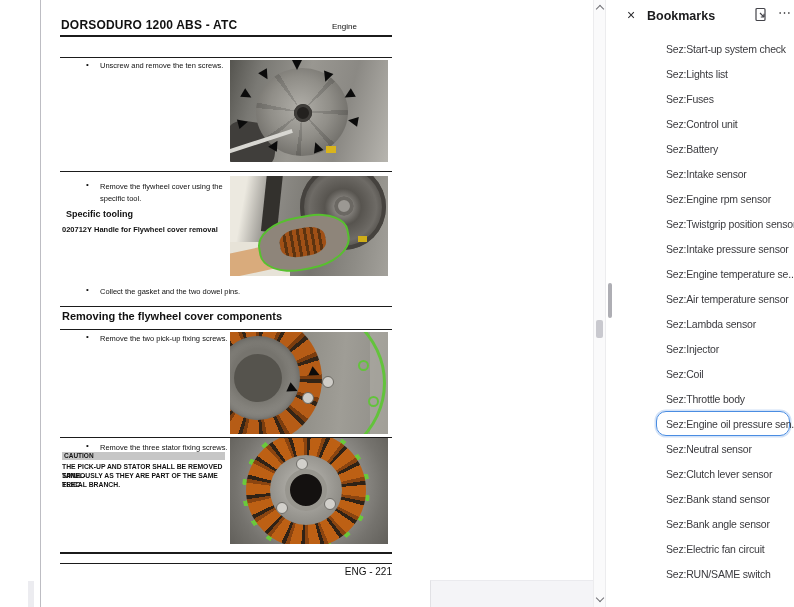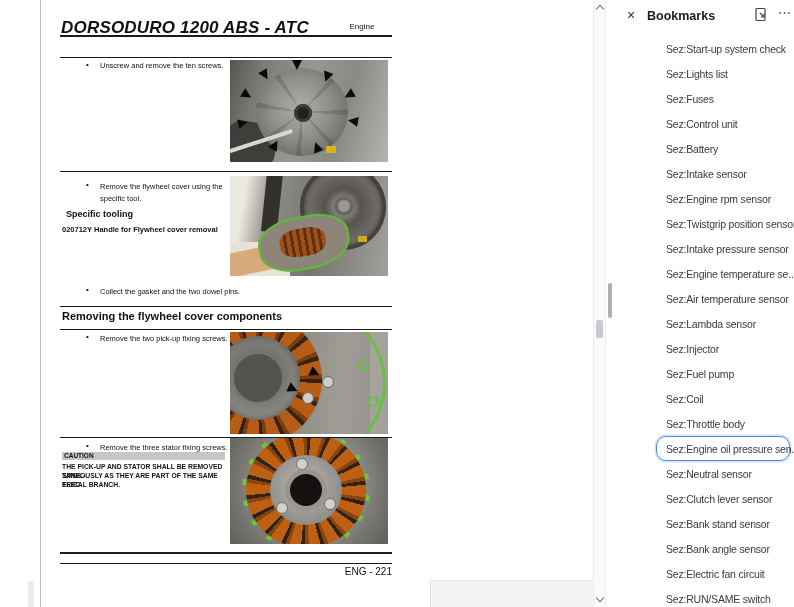--- a/index.html
+++ b/index.html
@@ -6,22 +6,22 @@
   #app{position:relative;width:794px;height:607px;overflow:hidden;
        font-family:"Liberation Sans",sans-serif;background:#ffffff;}
 
   
   .doc-area{position:absolute;left:0;top:0;width:593px;height:607px;background:#ffffff;}
   .page-edge-line{position:absolute;left:40px;top:0;width:1px;height:607px;background:#bdbdc3;}
   .gap-right{position:absolute;left:430px;top:580px;width:163px;height:27px;background:#f4f4f7;
              border-left:1px solid #e1e1e5;border-top:1px solid #eaeaee;}
   .gap-left-strip{position:absolute;left:28px;top:581px;width:6px;height:26px;background:#ececf0;}
   .rule{position:absolute;left:60px;width:332px;height:1px;background:#1b1b1b;}
-  .doc-title{position:absolute;left:61px;top:18px;font-size:17px;font-weight:bold;color:#111;letter-spacing:.2px;font-style:italic;}
-  .sec-label{position:absolute;left:332px;top:22px;width:60px;text-align:center;font-size:8px;color:#111;}
+  .doc-title{position:absolute;left:61px;top:18px;font-size:12px;font-weight:bold;color:#111;letter-spacing:.2px;}
+  .sec-label{position:absolute;left:332px;top:22px;width:60px;text-align:left;font-size:8px;color:#111;}
   .btxt{position:absolute;font-size:7.5px;line-height:12px;color:#111;}
   .bdot{position:absolute;font-size:8px;color:#111;}
   .bold7{position:absolute;font-size:7.5px;font-weight:bold;color:#111;}
   .sec-heading{position:absolute;left:62px;top:310px;font-size:11px;font-weight:bold;color:#111;}
   .caution-bar{position:absolute;left:62px;top:452px;width:163px;height:8px;background:#c6c6c6;
                font-size:6.5px;font-weight:bold;color:#111;line-height:8px;padding-left:2px;box-sizing:border-box;}
   .caution-line{position:absolute;left:62px;width:170px;font-size:6.8px;font-weight:bold;color:#111;line-height:9px;}
   .footer-ref{position:absolute;left:302px;top:566px;width:90px;text-align:right;font-size:10px;color:#111;}
 
   
@@ -252,23 +252,20 @@
         <div class="bm-row">
           <span>Sez:Air temperature sensor</span>
         </div>
         <div class="bm-row">
           <span>Sez:Lambda sensor</span>
         </div>
         <div class="bm-row">
           <span>Sez:Injector</span>
         </div>
         <div class="bm-row">
-          <span>Sez:Fuel pump</span>
-        </div>
-        <div class="bm-row">
           <span>Sez:Coil</span>
         </div>
         <div class="bm-row">
           <span>Sez:Throttle body</span>
         </div>
         <div class="bm-row selected">
           <span>Sez:Engine oil pressure sen...</span>
         </div>
         <div class="bm-row">
           <span>Sez:Neutral sensor</span>

